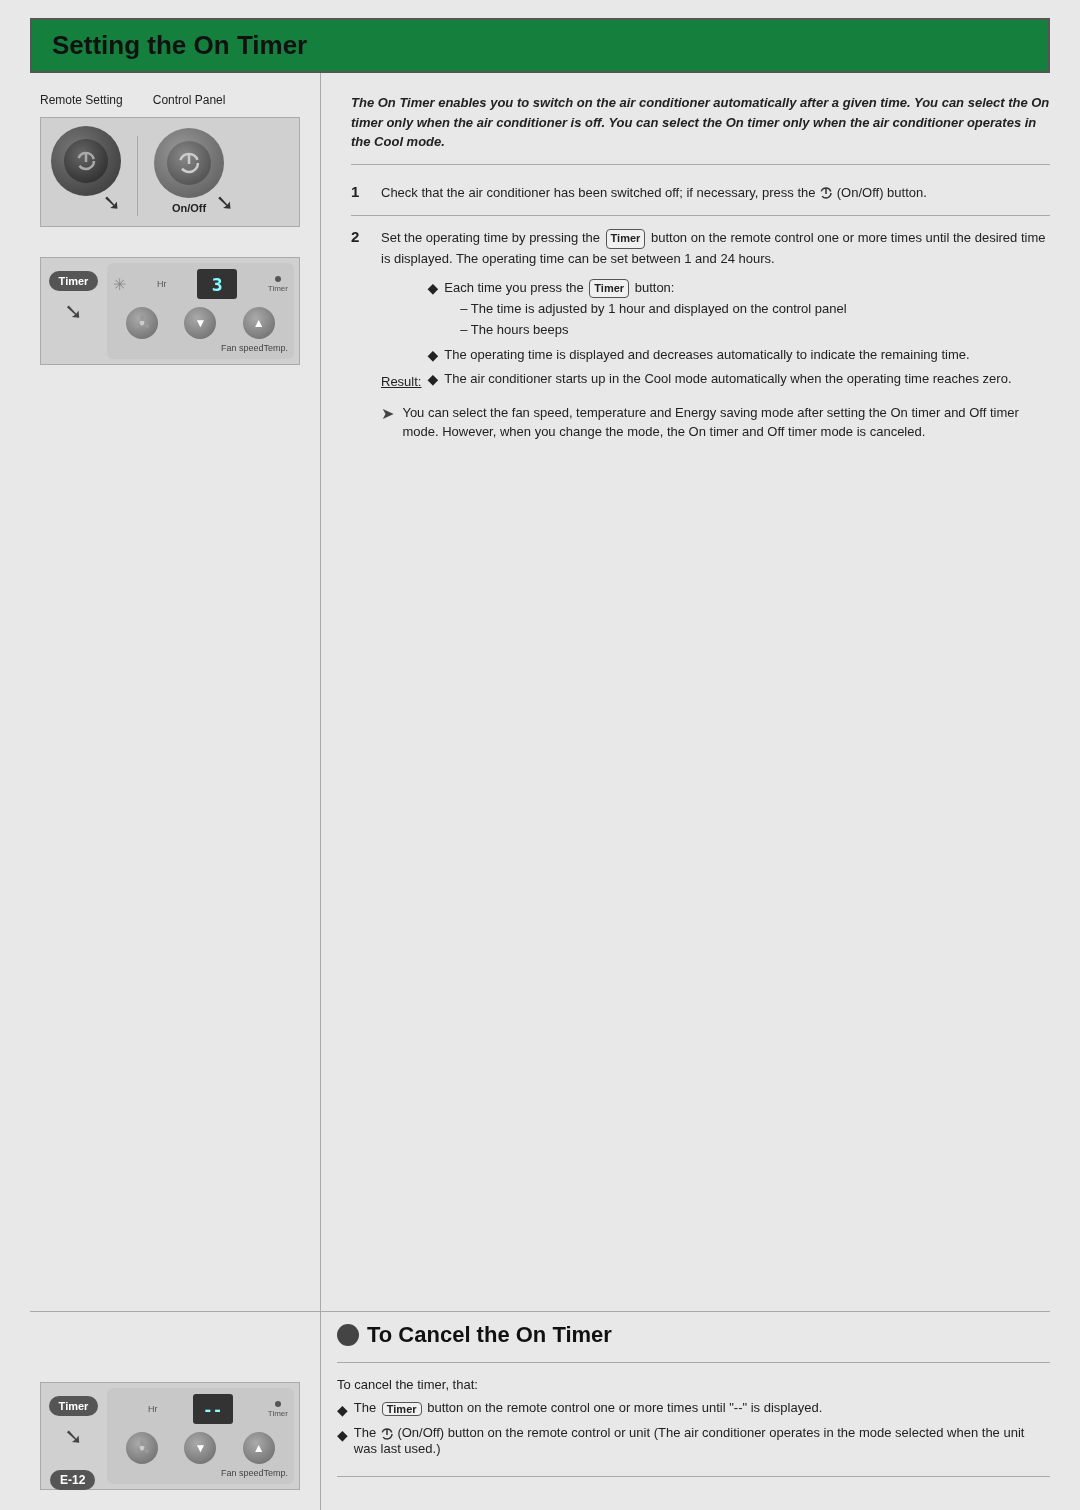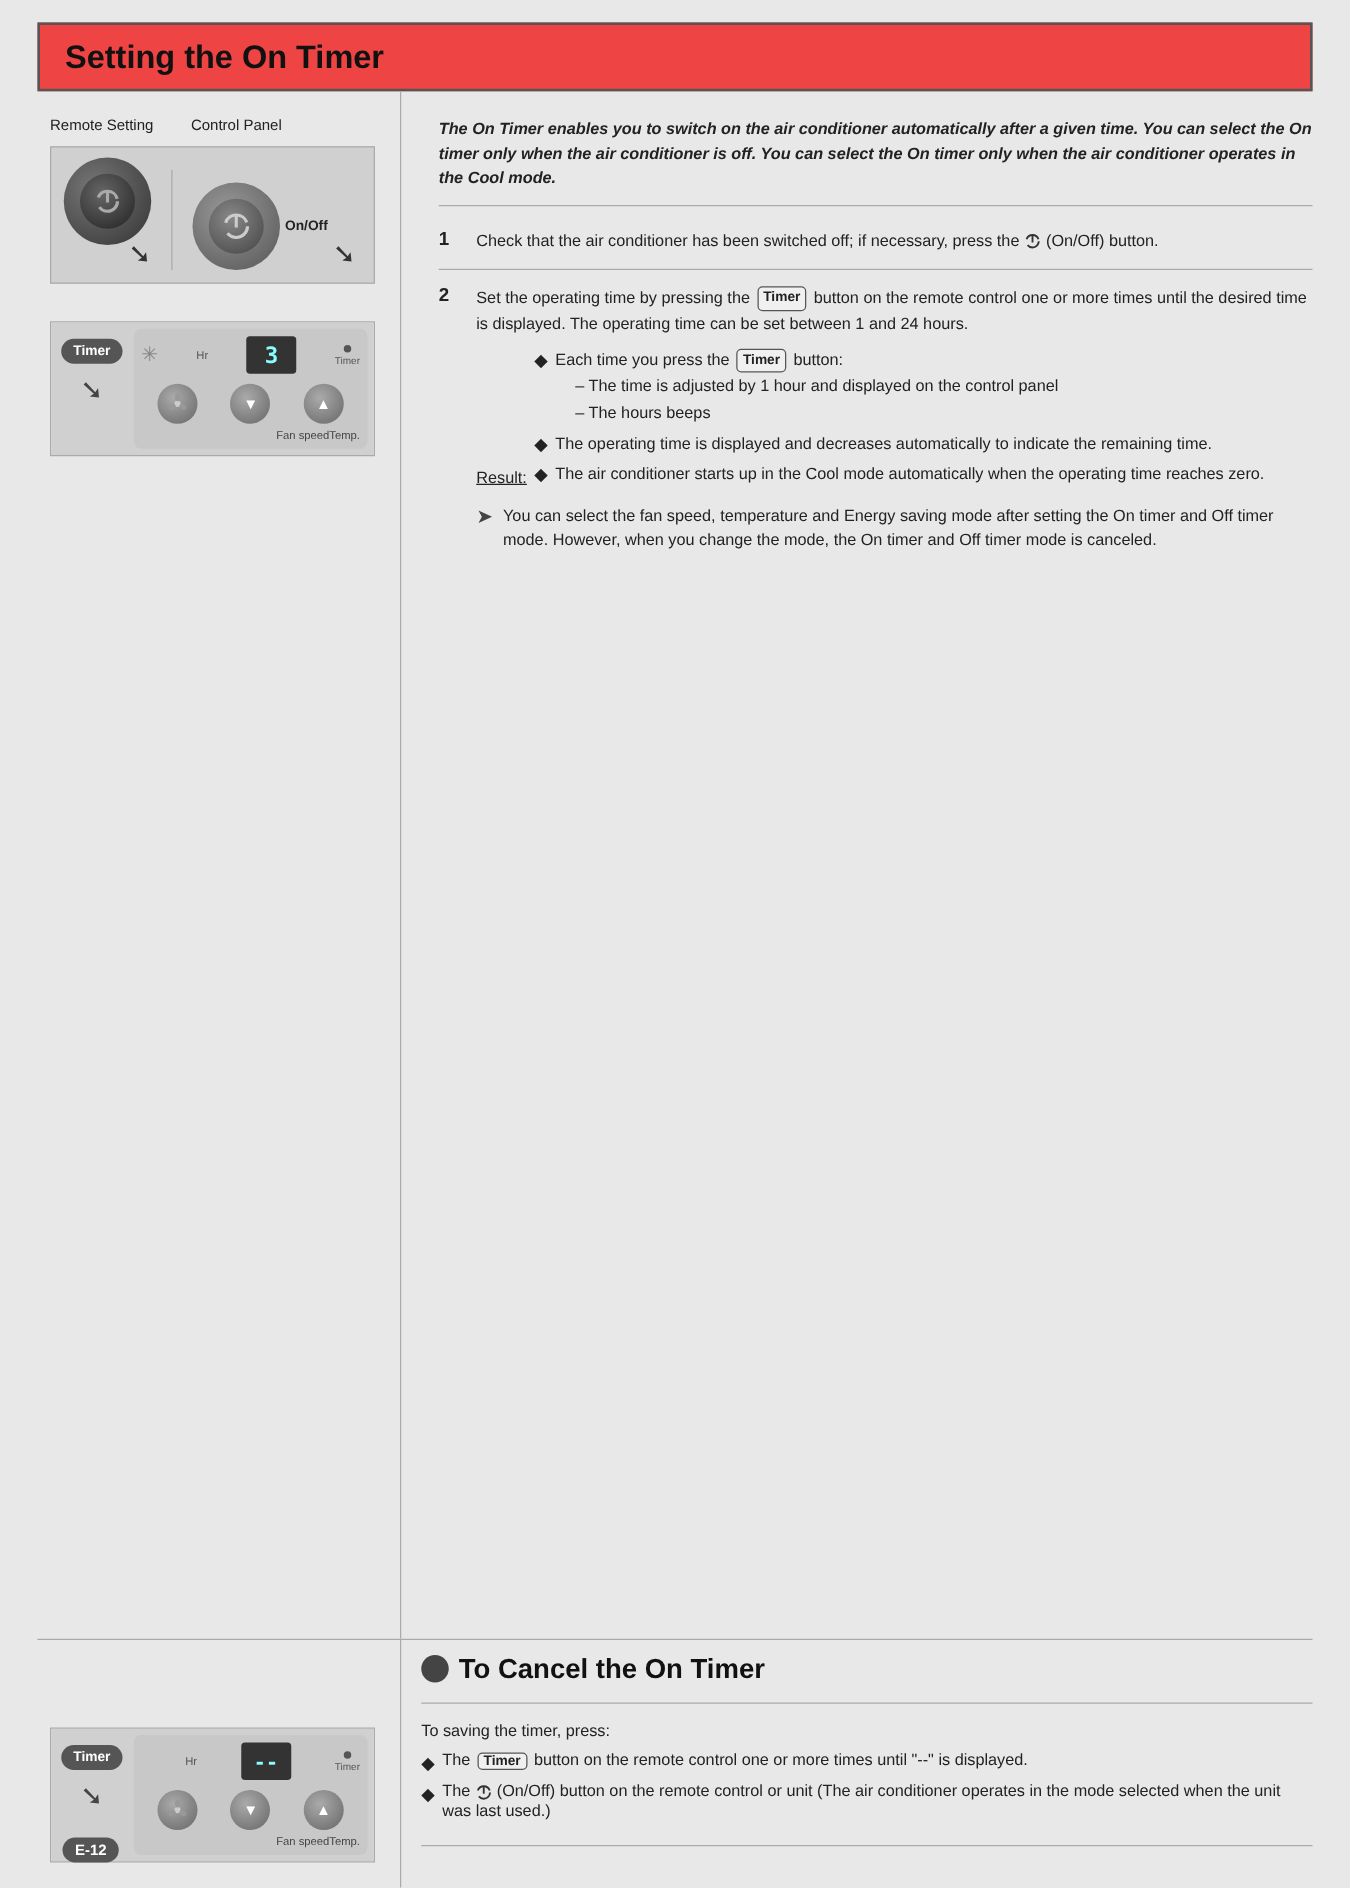--- a/index.html
+++ b/index.html
@@ -15,21 +15,21 @@
     .page {
       width: 1080px;
       min-height: 1510px;
       background: #e8e8e8;
       display: flex;
       flex-direction: column;
     }
 
     
     .title-bar {
-      background: #ef4444;
+      background: #15803d;
       border: 2px solid #555;
       margin: 18px 30px 0 30px;
       padding: 10px 20px;
     }
     .title-bar h1 {
       font-size: 26px;
       font-weight: bold;
       color: #111;
     }
 
@@ -183,21 +183,21 @@
       border-radius: 50%;
       background: radial-gradient(circle at 40% 35%, #666, #222);
       display: flex;
       align-items: center;
       justify-content: center;
     }
 
     
     .panel-btn-wrap {
       display: flex;
-      flex-direction: row;
+      flex-direction: column;
       align-items: center;
       gap: 4px;
     }
     .panel-btn {
       width: 70px;
       height: 70px;
       border-radius: 50%;
       background: radial-gradient(circle at 40% 35%, #999, #555);
       display: flex;
       align-items: center;
@@ -615,21 +615,21 @@
 
       <div class="cancel-right">
 
         <div class="section-heading">
           <div class="section-heading-circle"></div>
           <h2>To Cancel the On Timer</h2>
         </div>
 
         <div style="height:1px; background:#aaa; margin-bottom:14px;"></div>
 
-        <p style="margin-bottom:8px; font-size:13px;">To saving the timer, press:</p>
+        <p style="margin-bottom:8px; font-size:13px;">To cancel the timer, that:</p>
 
         <div class="bullet-item" style="margin-bottom:4px;">
           <span class="bullet diamonds">◆</span>
           <span>The <span class="timer-badge">Timer</span> button on the remote control one or more times until "--" is displayed.</span>
         </div>
 
 
         <div class="bullet-item">
           <span class="bullet diamonds">◆</span>
           <span>The

